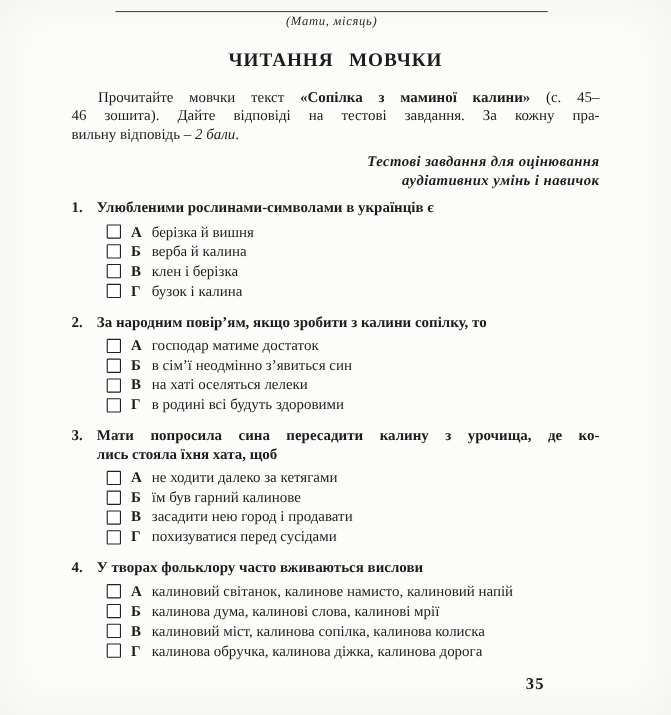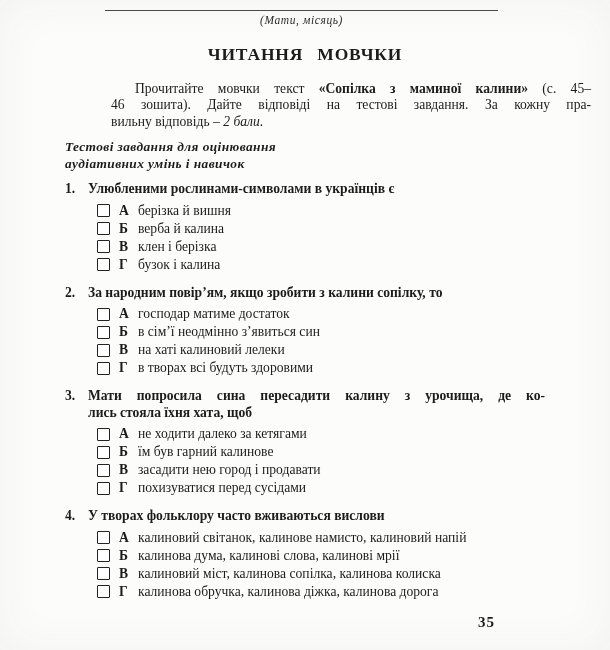--- a/index.html
+++ b/index.html
@@ -21,29 +21,29 @@
     text-align: center; font-style: italic;
     font-size: 11.5px; letter-spacing: 0.6px; color: #2a2a2a; margin-top: 3px;
   }
 
   .title {
     position: absolute; left: 65px; width: 480px; top: 44px; margin: 0;
     text-align: center; font-size: 17.5px; font-weight: bold;
     word-spacing: 9px; letter-spacing: 0.8px;
   }
 
-  .intro { position: absolute; left: 65px; width: 480px; top: 81px; font-size: 13.6px; line-height: 16.4px; margin-left: 46px; }
+  .intro { position: absolute; left: 65px; width: 480px; top: 81px; font-size: 13.6px; line-height: 16.4px; }
   .indent { text-indent: 24px; }
   .justify { text-align: justify; text-align-last: justify; }
   .intro b { font-weight: bold; }
   .intro i { font-style: italic; }
 
   .subtitle {
     position: absolute; left: 65px; width: 480px; top: 139px;
-    text-align: left; font-weight: bold; font-style: italic;
+    text-align: right; font-weight: bold; font-style: italic;
     font-size: 13.4px; line-height: 16.5px; letter-spacing: 0.4px;
   }
 
   .questions { position: absolute; left: 65px; width: 480px; top: 181px; }
   .question { margin-bottom: 11px; }
   .q-head { display: flex; font-weight: bold; font-size: 13.6px; line-height: 16.5px; }
   .q-num { width: 23px; flex: none; }
   .q-title { flex: 1; }
   .options { margin: 4px 0 0 32px; }
   .option { display: flex; align-items: center; height: 18px; font-size: 13.6px; }
@@ -127,26 +127,26 @@
           <span class="opt-text">господар матиме достаток</span>
         </div>
         <div class="option">
           <span class="checkbox"></span>
           <span class="opt-letter">Б</span>
           <span class="opt-text">в сім’ї неодмінно з’явиться син</span>
         </div>
         <div class="option">
           <span class="checkbox"></span>
           <span class="opt-letter">В</span>
-          <span class="opt-text">на хаті калиновий лелеки</span>
-        </div>
-        <div class="option">
-          <span class="checkbox"></span>
-          <span class="opt-letter">Г</span>
-          <span class="opt-text">в творах всі будуть здоровими</span>
+          <span class="opt-text">на хаті оселяться лелеки</span>
+        </div>
+        <div class="option">
+          <span class="checkbox"></span>
+          <span class="opt-letter">Г</span>
+          <span class="opt-text">в родині всі будуть здоровими</span>
         </div>
       </div>
     </div>
 
     <div class="question">
       <div class="q-head">
         <span class="q-num">3.</span>
         <div class="q-title">
           <div class="justify">Мати попросила сина пересадити калину з урочища, де ко-</div>
           <div>лись стояла їхня хата, щоб</div>

